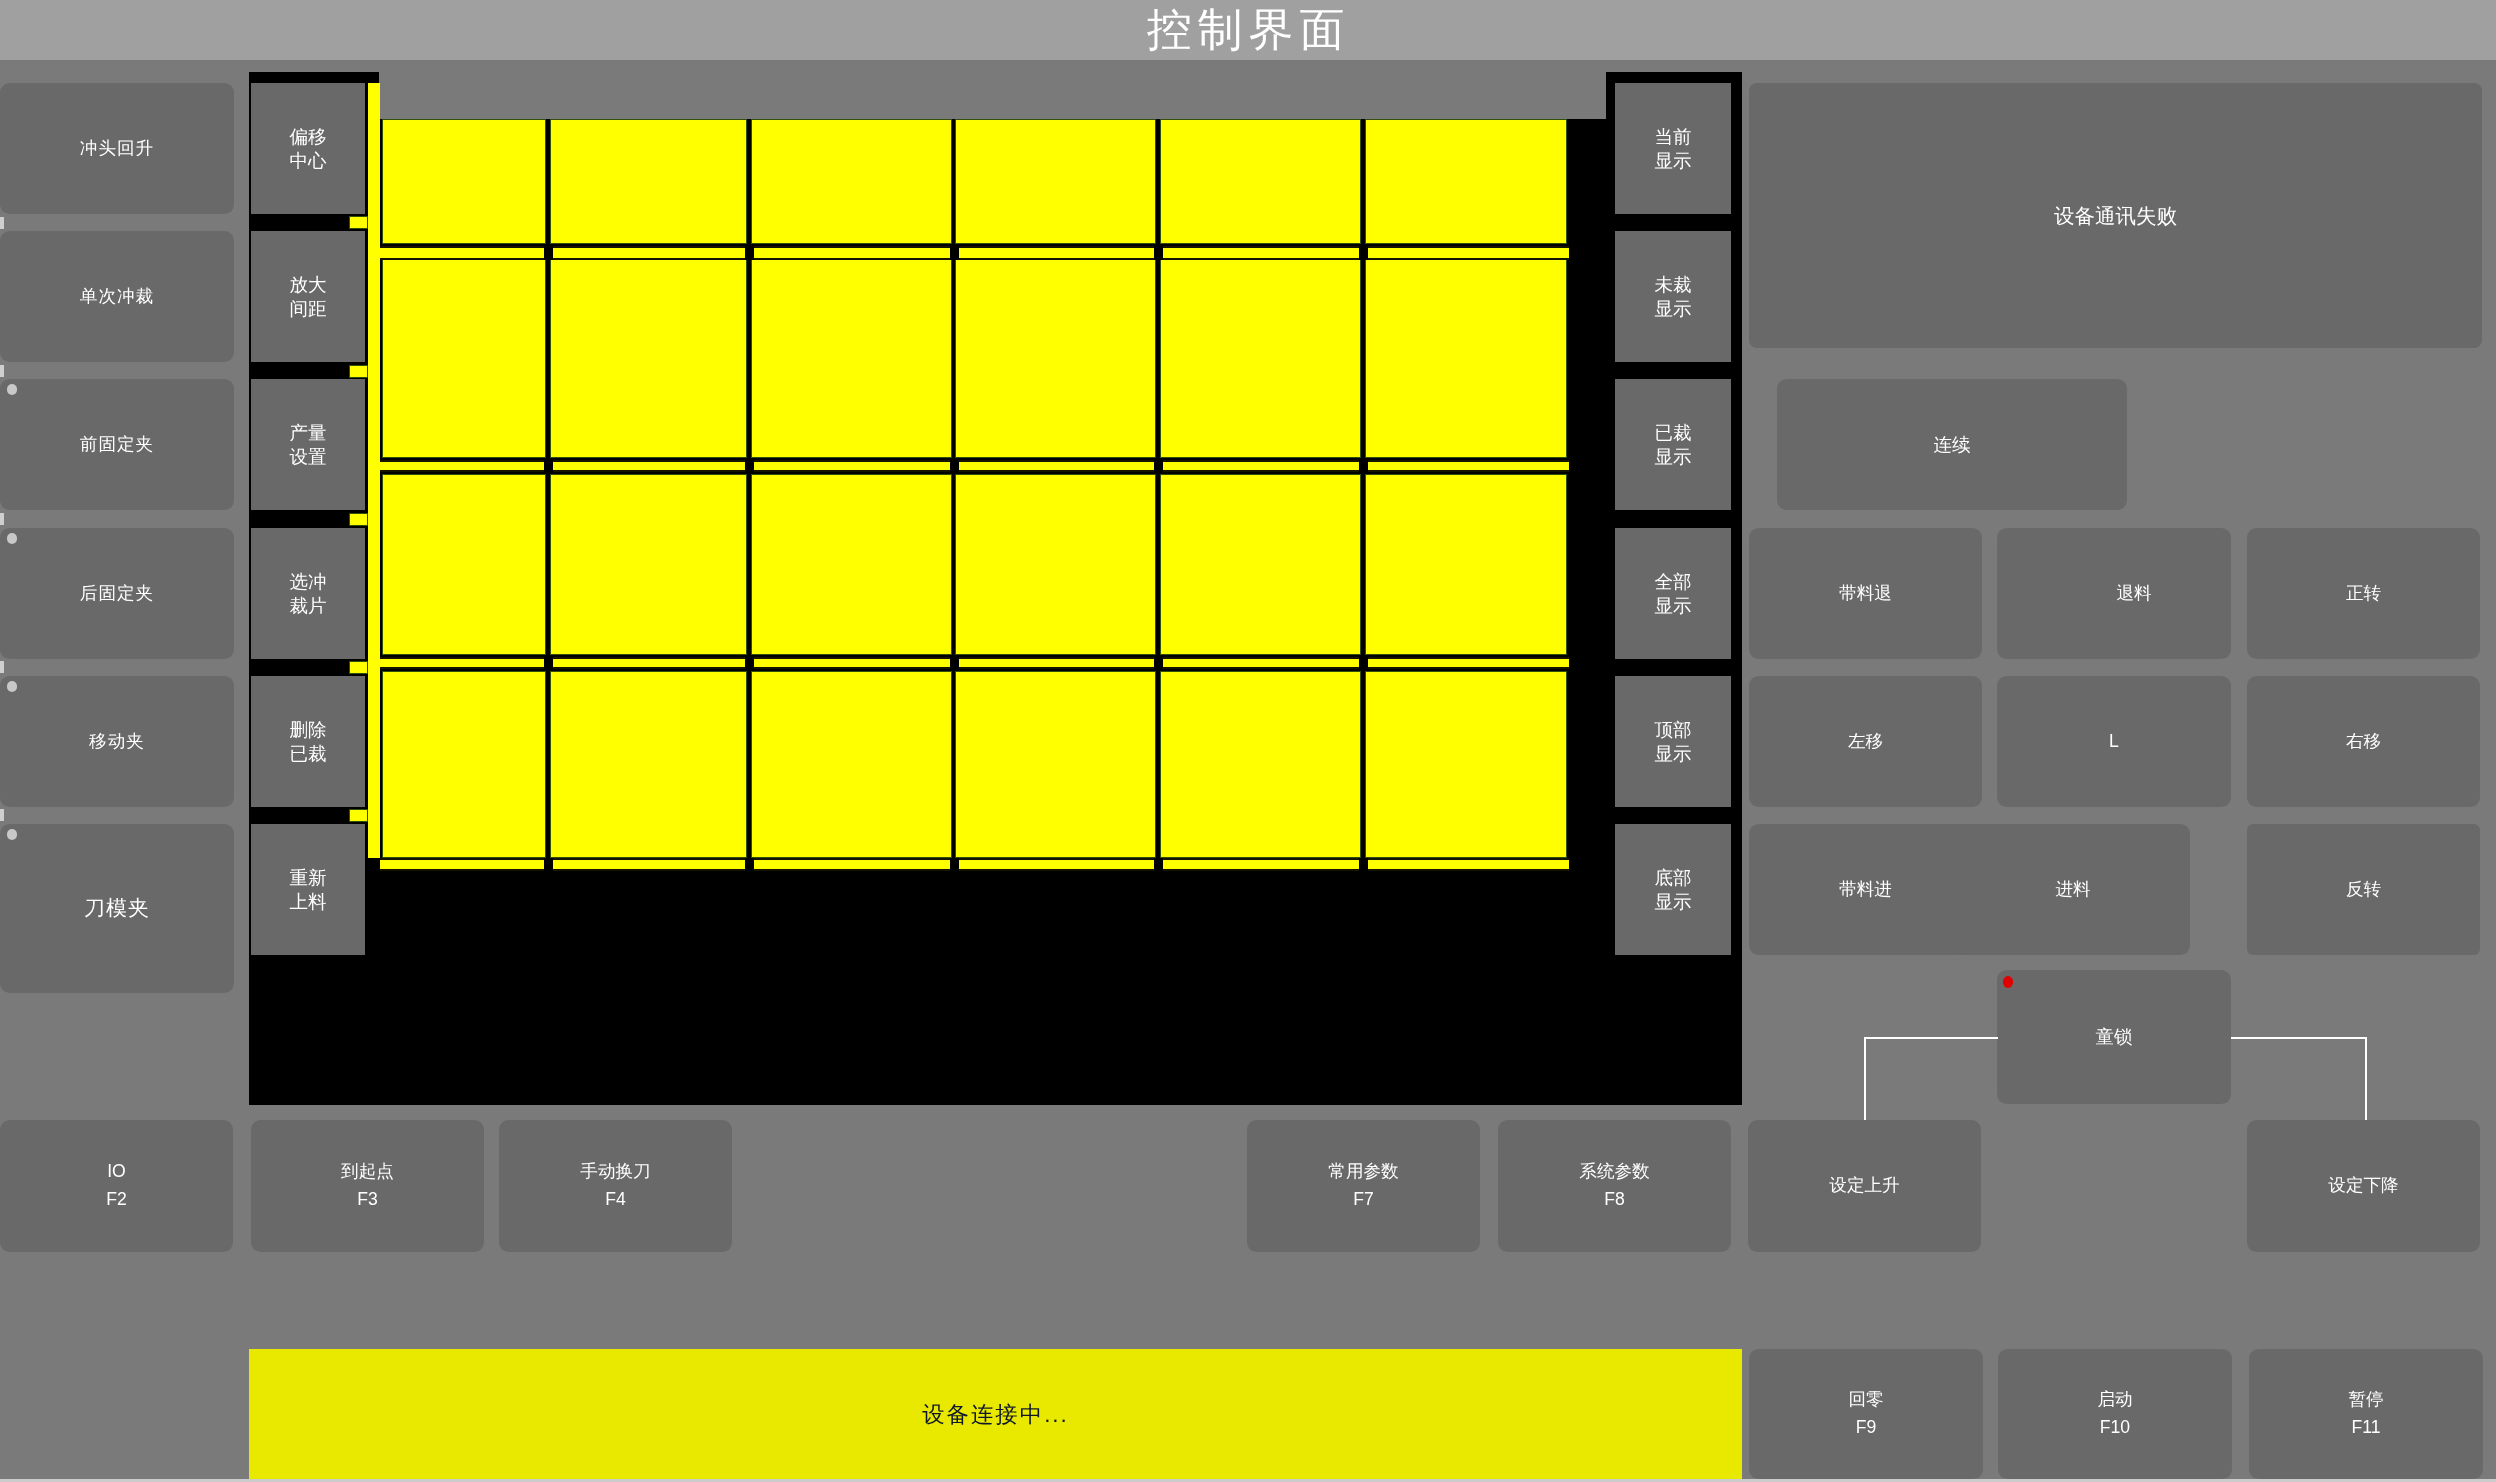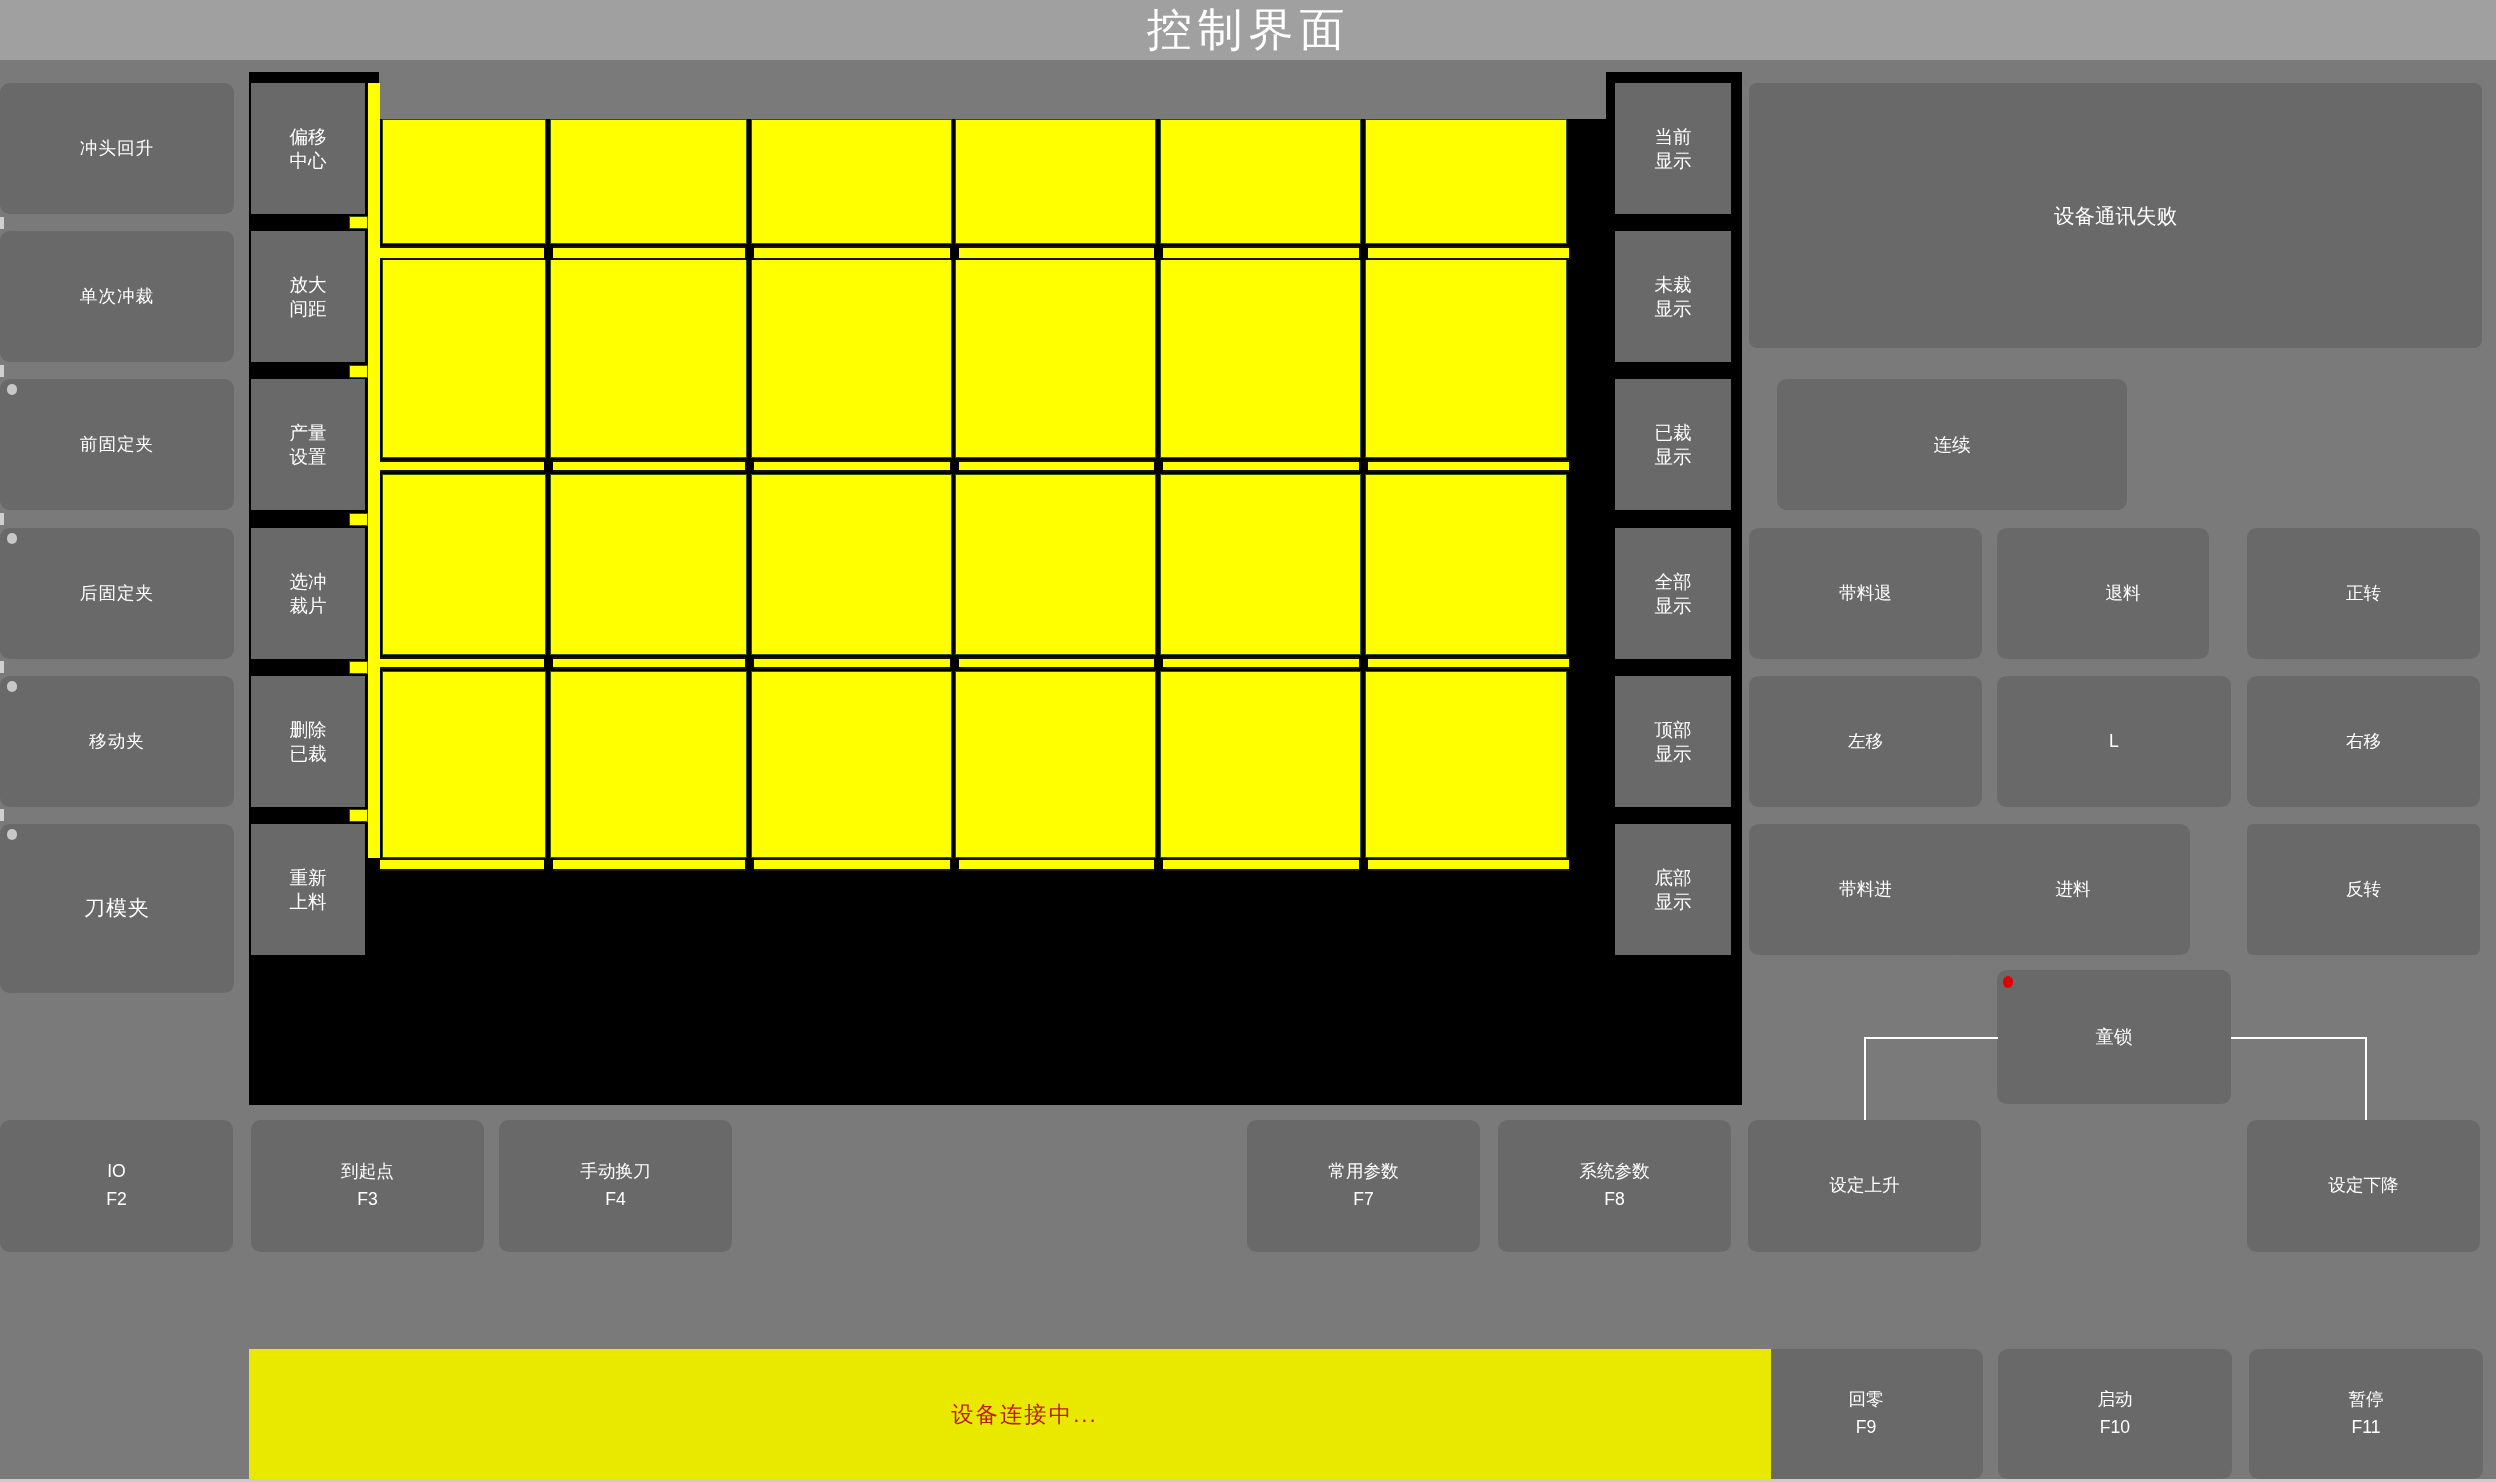--- a/index.html
+++ b/index.html
@@ -18,21 +18,21 @@
   .reddot{position:absolute;left:5.9px;top:5.9px;width:9.8px;height:11.7px;border-radius:50%;background:#e00000;}
   .canvas{position:absolute;left:249px;top:72px;width:1493px;height:1033px;background:#000000;}
   .cv-abs{position:absolute;}
   .cell{position:absolute;box-shadow:inset 0 0 0 1px #33500a;}
   .band{position:absolute;box-sizing:border-box;border-top:2px solid #141400;border-bottom:2px solid #141400;}
   .tick{position:absolute;background:#000000;}
   .panel{position:absolute;background:#696969;color:#fff;display:flex;align-items:center;
          justify-content:center;border-radius:7.8px;font-size:20.5px;}
   .line{position:absolute;background:#ffffff;}
   .statusbar{position:absolute;left:249px;top:1349px;width:1493px;height:130px;
-             display:flex;align-items:center;justify-content:center;color:#b91c1c;font-size:22.4px;letter-spacing:2px;padding-left:29px;}
+             display:flex;align-items:center;justify-content:center;color:#0f172a;font-size:22.4px;letter-spacing:2px;}
   .bottomstrip{position:absolute;left:0;top:1479px;width:2497px;height:2.9px;background:#cccccc;}
   .edgetick{position:absolute;left:0;width:3.9px;height:11.7px;background:#cfcfcf;}
 </style>
 </head>
 <body>
 
 <div class="page">
 
   <div class="titlebar">
     <span>控制界面</span>
@@ -129,21 +129,21 @@
 显示</div>
       <div class="btn" style="left: 1615px; top: 528px; width: 116px; height: 131px;">全部
 显示</div>
       <div class="btn" style="left: 1615px; top: 676px; width: 116px; height: 131px;">顶部
 显示</div>
       <div class="btn" style="left: 1615px; top: 824px; width: 116px; height: 131px;">底部
 显示</div>
     </div>
   <div id="joggrid">
       <div class="btn rounded" style="left: 1749px; top: 528px; width: 233px; height: 131px; font-size: 17.6px;">带料退</div>
-      <div class="btn rounded" style="left: 1997px; top: 528px; width: 212px; height: 131px; font-size: 17.6px; padding-left: 40px;">退料</div>
+      <div class="btn rounded" style="left: 1997px; top: 528px; width: 234px; height: 131px; font-size: 17.6px; padding-left: 40px;">退料</div>
       <div class="btn rounded" style="left: 2247px; top: 528px; width: 233px; height: 131px; font-size: 17.6px;">正转</div>
       <div class="btn rounded" style="left: 1749px; top: 676px; width: 233px; height: 131px; font-size: 17.6px;">左移</div>
       <div class="btn rounded" style="left: 1997px; top: 676px; width: 234px; height: 131px; font-size: 17.6px;">L</div>
       <div class="btn rounded" style="left: 2247px; top: 676px; width: 233px; height: 131px; font-size: 17.6px;">右移</div>
       <div class="btn rounded" style="left: 1749px; top: 824px; width: 233px; height: 131px; font-size: 17.6px;">带料进</div>
       <div class="btn rounded" style="left: 1956px; top: 824px; width: 234px; height: 131px; font-size: 17.6px;">进料</div>
       <div class="btn rounded" style="left: 2247px; top: 824px; width: 233px; height: 131px; font-size: 17.6px; border-radius: 6px;">反转</div>
     </div>
   <div id="funcrow">
       <div class="btn rounded" style="left: 0px; top: 1120px; width: 233px; height: 132px; font-size: 17.6px;"><span>IO</span><span class="fkey">F2</span></div>

